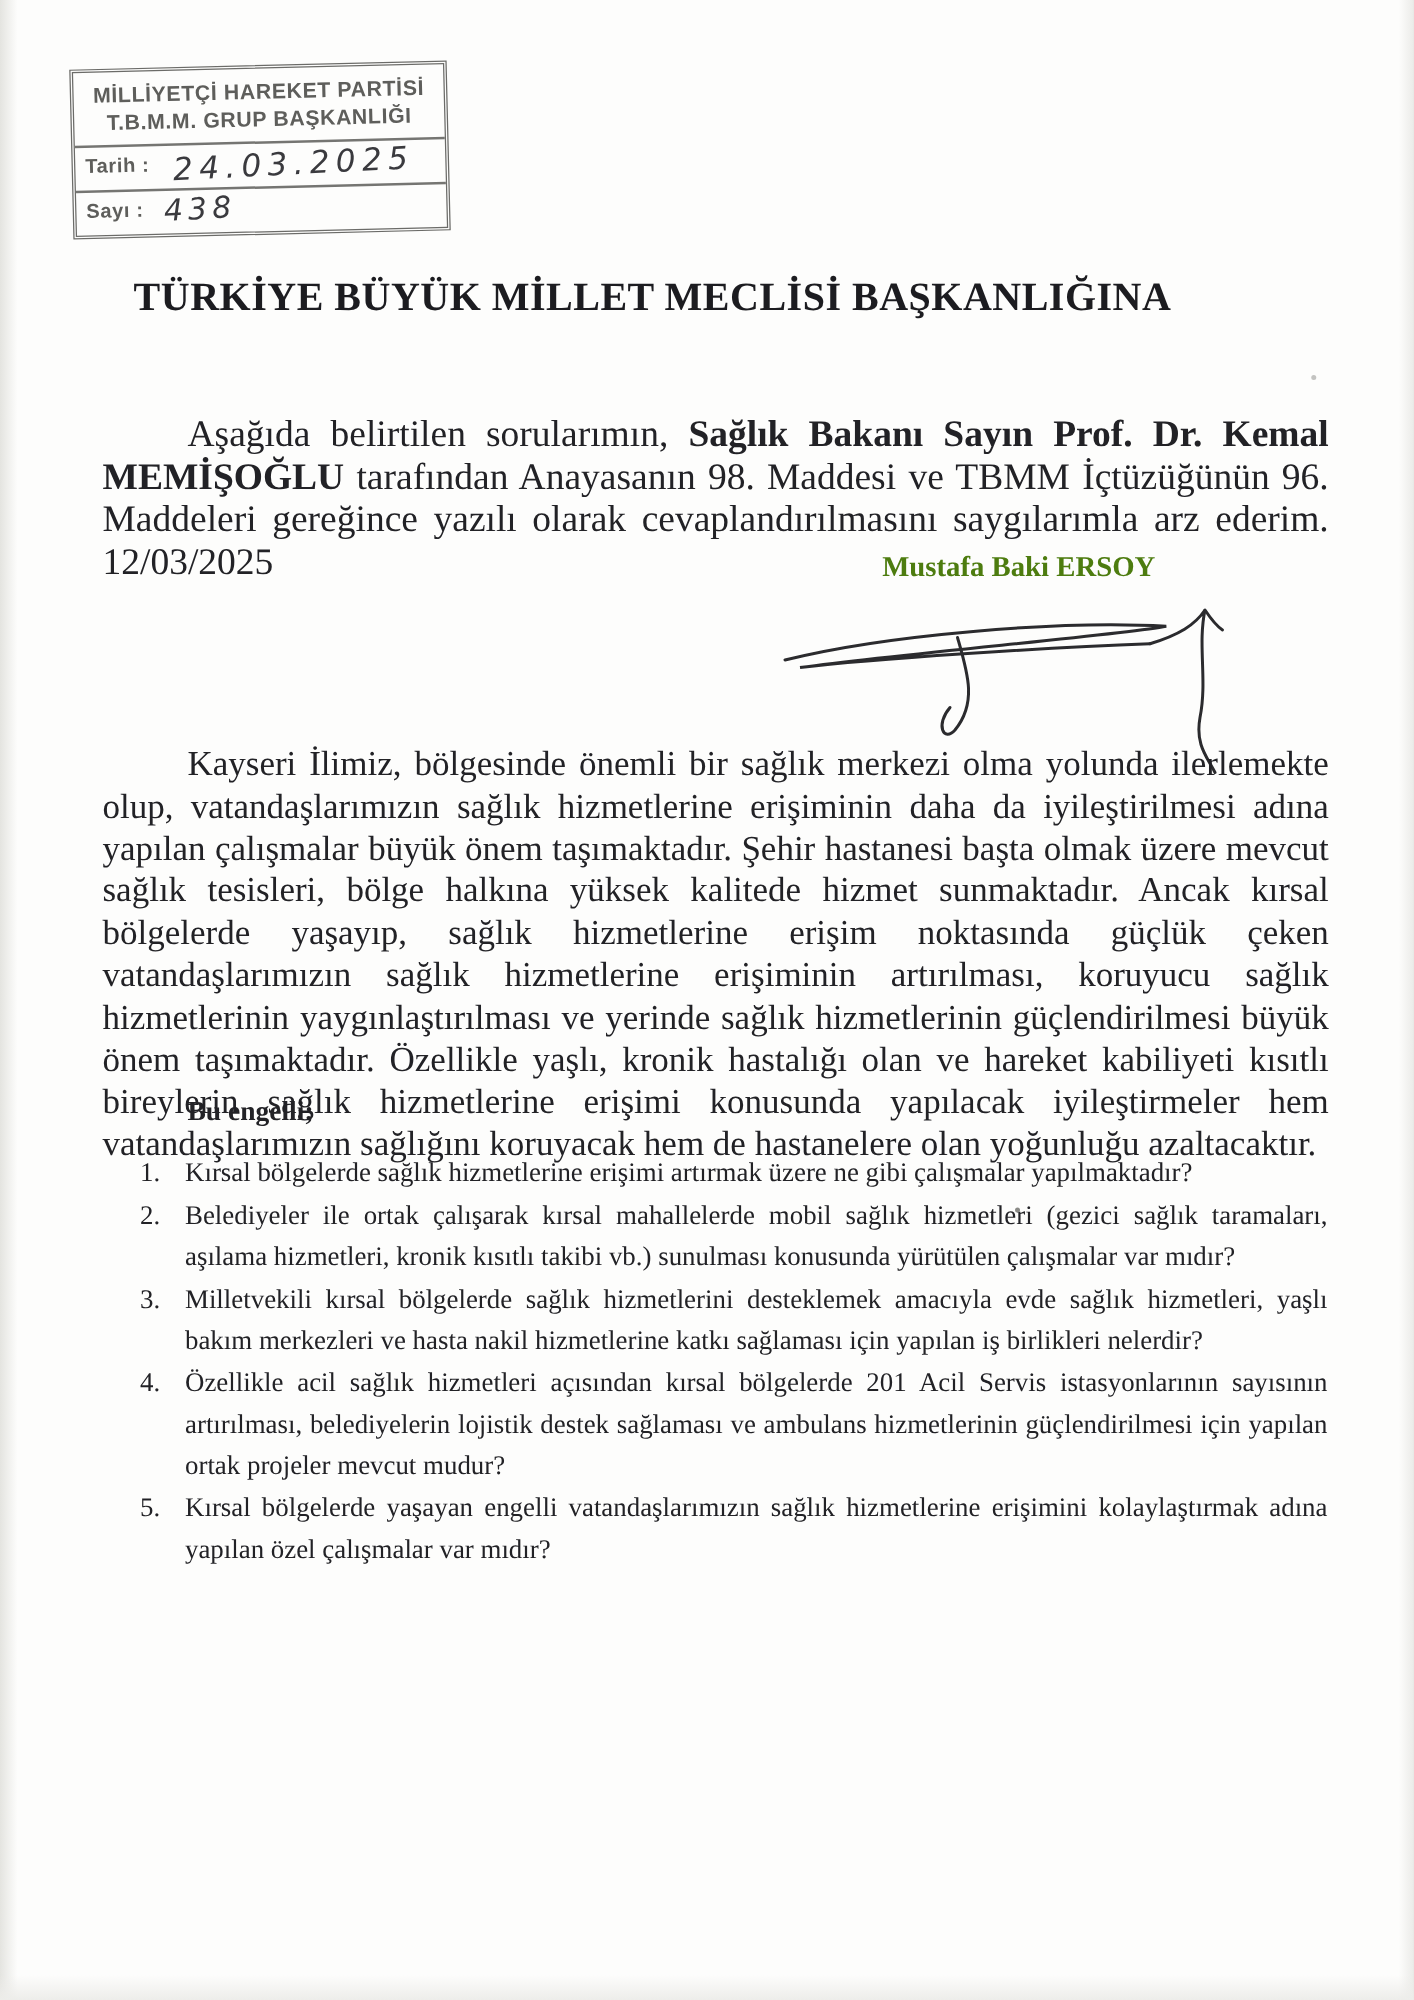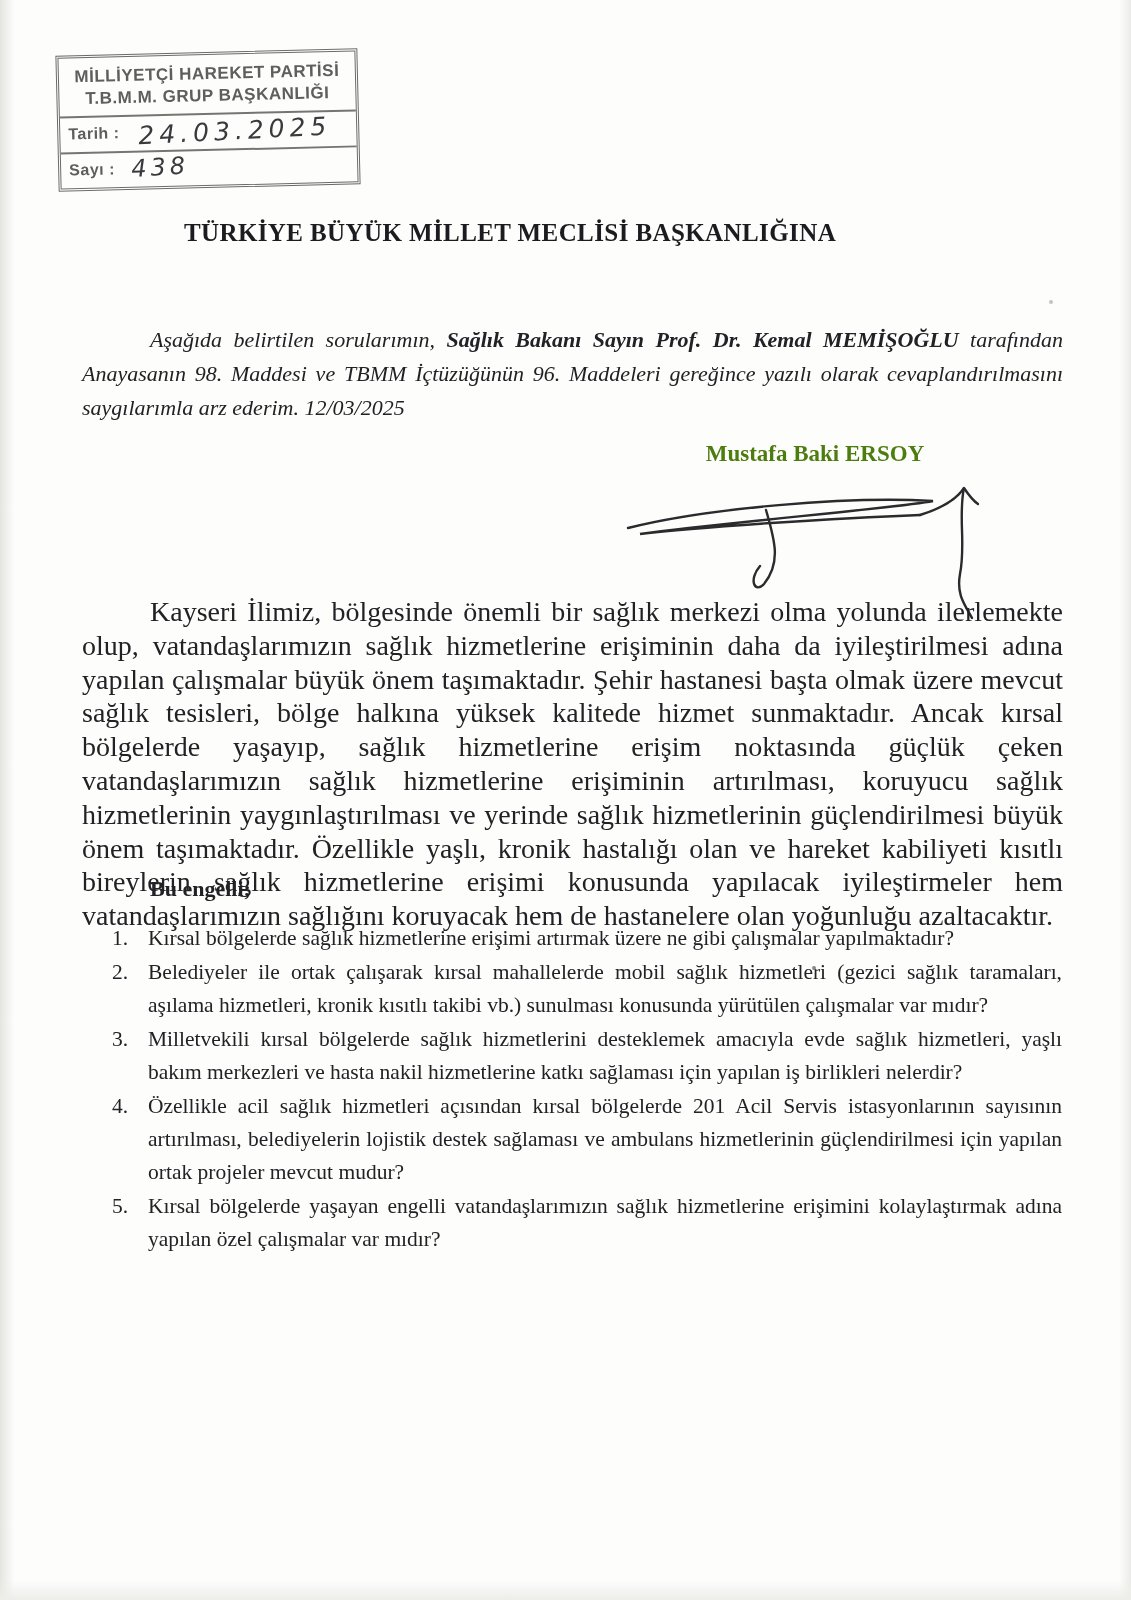--- a/index.html
+++ b/index.html
@@ -76,37 +76,36 @@
   }
   .hand-no {
     position: absolute; left: 70px; top: 1px;
     font-size: 24px; letter-spacing: 4px;
     transform: rotate(-2deg);
   }
 
   
   .doc-title {
     position: absolute;
-    left: 80px; top: 219px; width: 860px;
+    left: 92px; top: 219px; width: 860px;
     text-align: center;
-    font-size: 25px;
+    font-size: 32px;
     font-weight: bold;
     letter-spacing: 0.4px;
     color: #1c1c20;
   }
 
   
   .intro {
     position: absolute;
     left: 82px; top: 301px; width: 981px;
-    font-size: 22px;
+    font-size: 30px;
     line-height: 34px;
     text-align: justify;
     text-indent: 68px;
-    font-style: italic;
   }
   .intro b { font-weight: bold; }
 
   
   .signer {
     position: absolute;
     left: 650px; top: 437px; width: 330px;
     text-align: center;
     font-size: 23px;
     font-weight: bold;

